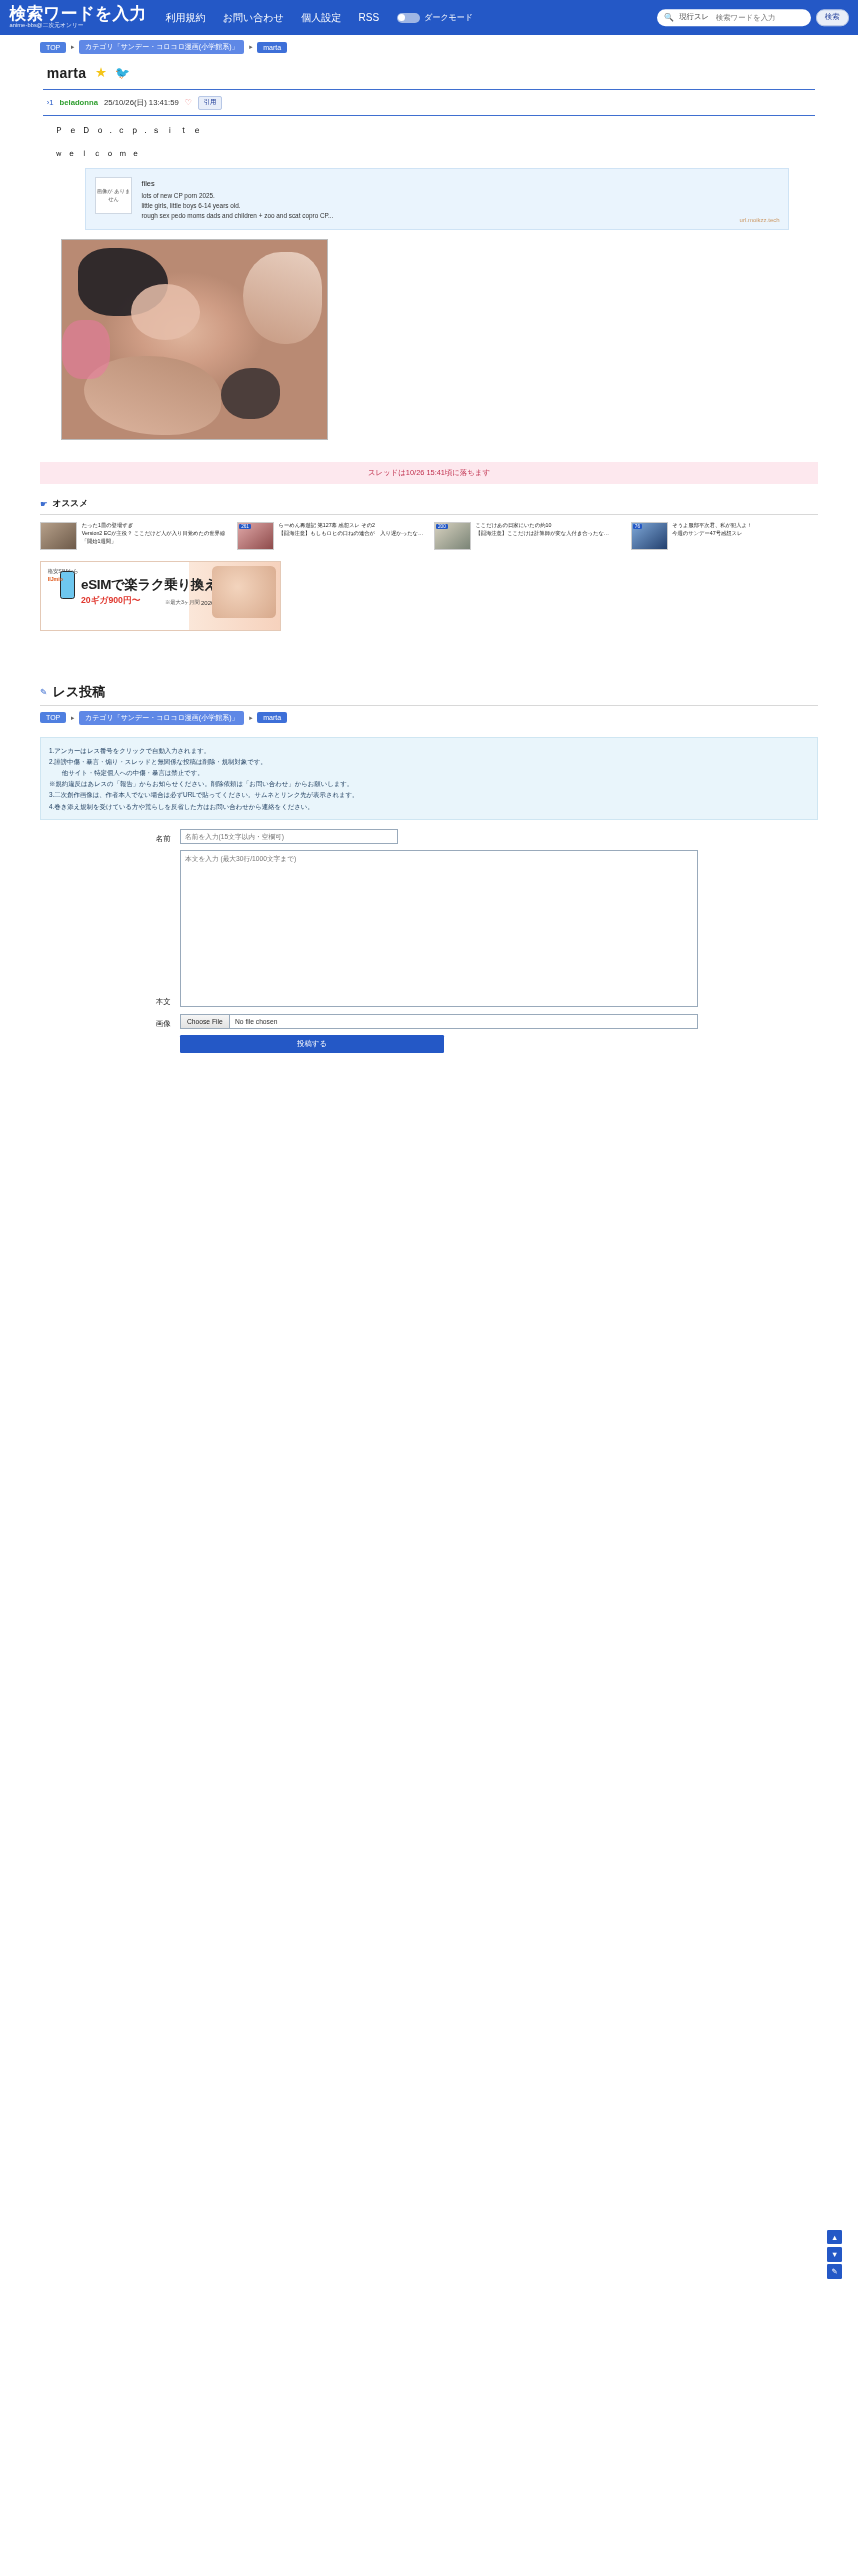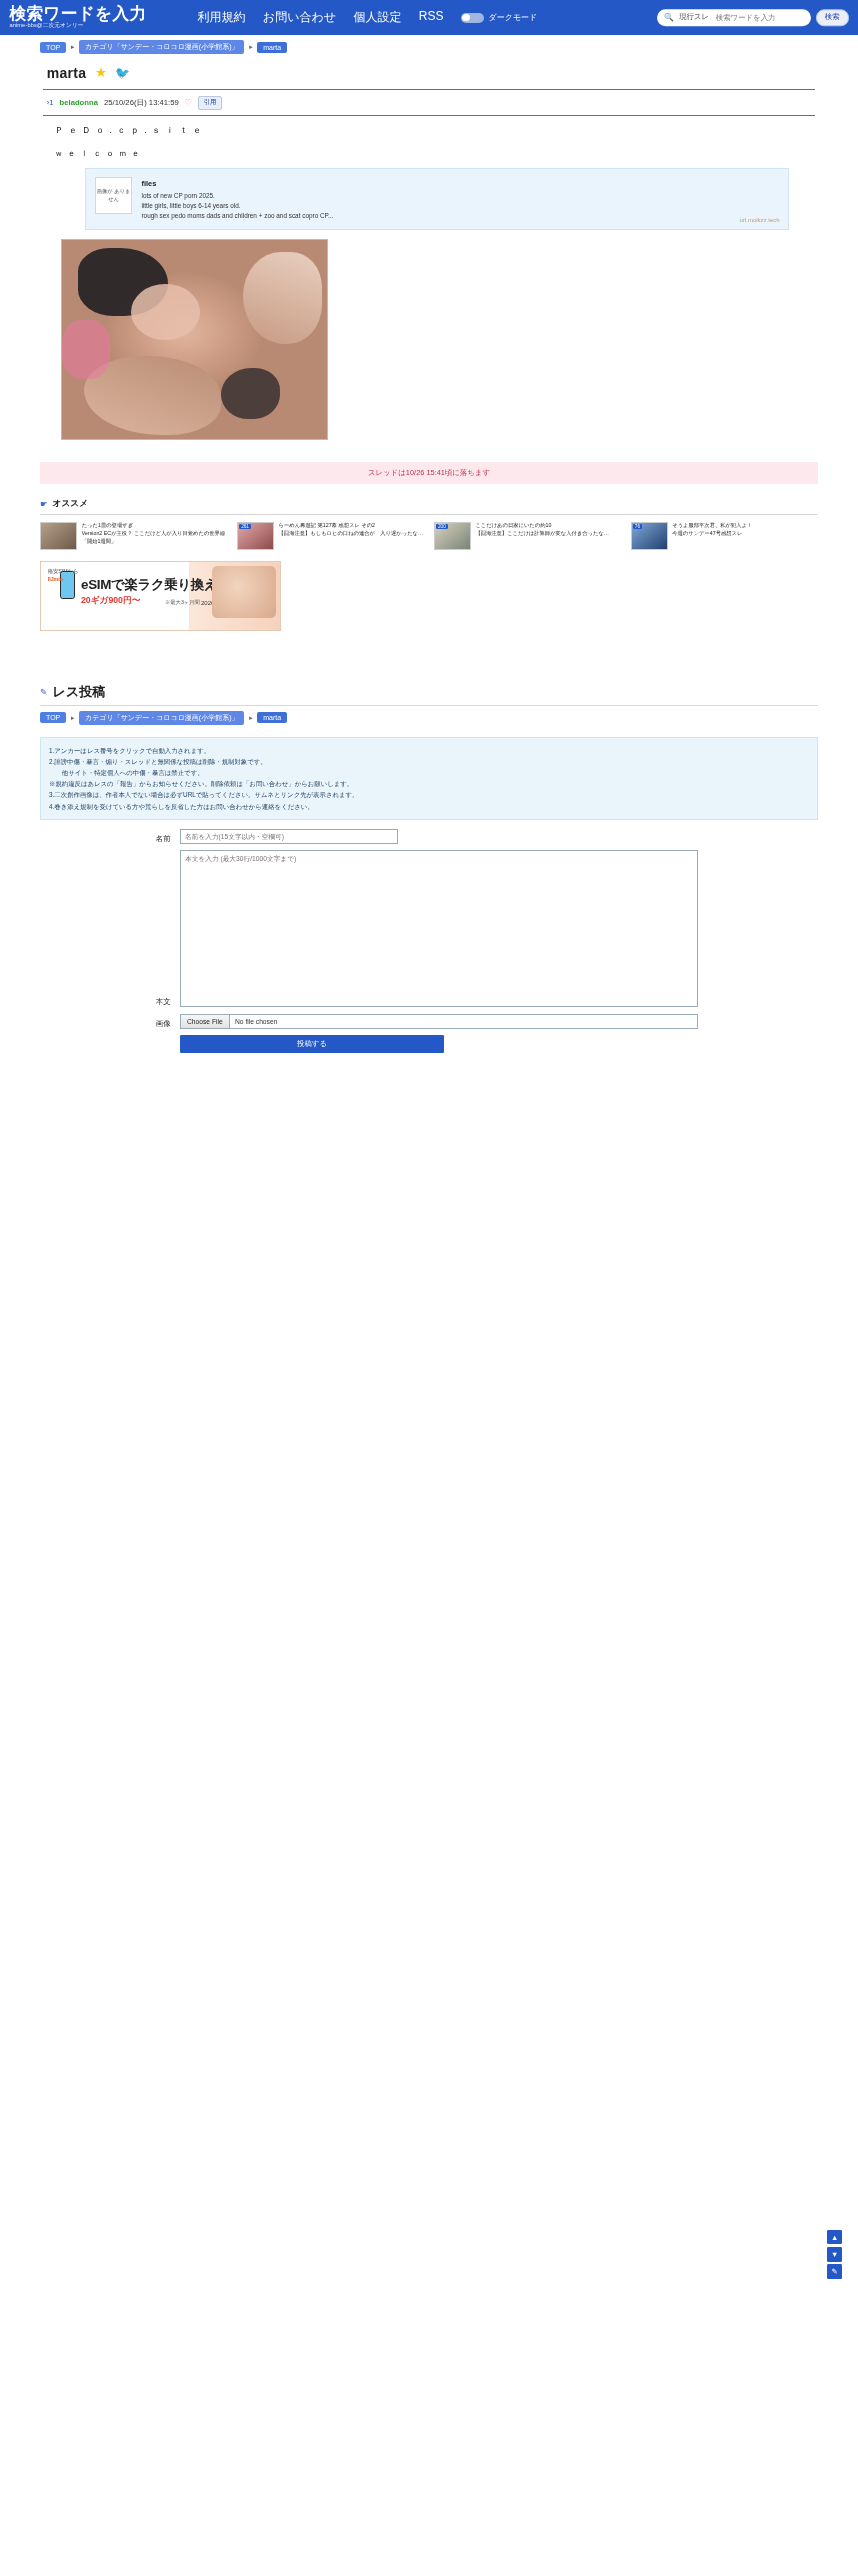--- a/index.html
+++ b/index.html
@@ -17,21 +17,21 @@
     background: #2458c6;
     display: flex;
     align-items: center;
     padding: 0 9.4px;
     color: #fff;
     position: relative;
   }
   .brand { display:flex; flex-direction:column; justify-content:center; margin-right: 19px; }
   .brand-title { font-size: 16.7px; font-weight: 700; letter-spacing: 0.3px; line-height: 1.05; }
   .brand-sub { font-size: 5.7px; opacity: .9; letter-spacing: 0.1px; }
-  .topnav { display:flex; gap: 17.4px; font-size: 12px; margin-left: 32px; }
+  .topnav { display:flex; align-items:center; gap: 17.4px; font-size: 10px; }
   .topnav a { color:#fff; text-decoration:none; }
   .darkmode { display:flex; align-items:center; gap:4.7px; margin-left: 17.4px; font-size: 8px; }
   .switch {
     width: 23px; height: 10px; border-radius: 6px;
     background: #9fb6e4; position: relative; display:inline-block;
   }
   .switch::after {
     content:""; position:absolute; left:1.3px; top:1.3px;
     width:7.4px; height:7.4px; border-radius:50%; background:#fff;
   }
@@ -94,21 +94,21 @@
     background:#eaf4fd; border:0.7px solid #cfe3f5;
     display:flex; gap: 9.4px; padding: 8px 9.4px; position:relative;
     min-height: 52px;
   }
   .noimg {
     width: 37px; height: 37px; background:#fff; border:0.7px solid #cfd8e3;
     display:flex; align-items:center; justify-content:center; text-align:center;
     font-size: 5.3px; color:#555; line-height:1.45; flex: 0 0 auto;
   }
   .linkinfo { flex:1; padding-top: 1.3px; }
-  .linktitle { font-weight:700; font-size: 7.4px; color:#222; margin-bottom: 3.3px; }
+  .linktitle { font-weight:400; font-size: 7.4px; color:#222; margin-bottom: 3.3px; }
   .linkdesc { font-size: 6.4px; color:#333; line-height: 1.55; }
   .linkurl { position:absolute; right: 8px; bottom: 5.3px; font-size: 6px; color:#c96; }
   
   .photo-wrap { padding: 9.4px 0 6.7px 6.7px; }
   .photo {
     width: 267px; height: 201px; border: 0.7px solid #bbb;
     background:
       radial-gradient(ellipse 80px 60px at 46% 46%, #e0b69e 0%, #cf9d85 55%, #b98a73 100%),
       linear-gradient(160deg, #3a3a3c 0%, #5c5250 28%, #2e2d2f 100%);
     position: relative; overflow:hidden;

